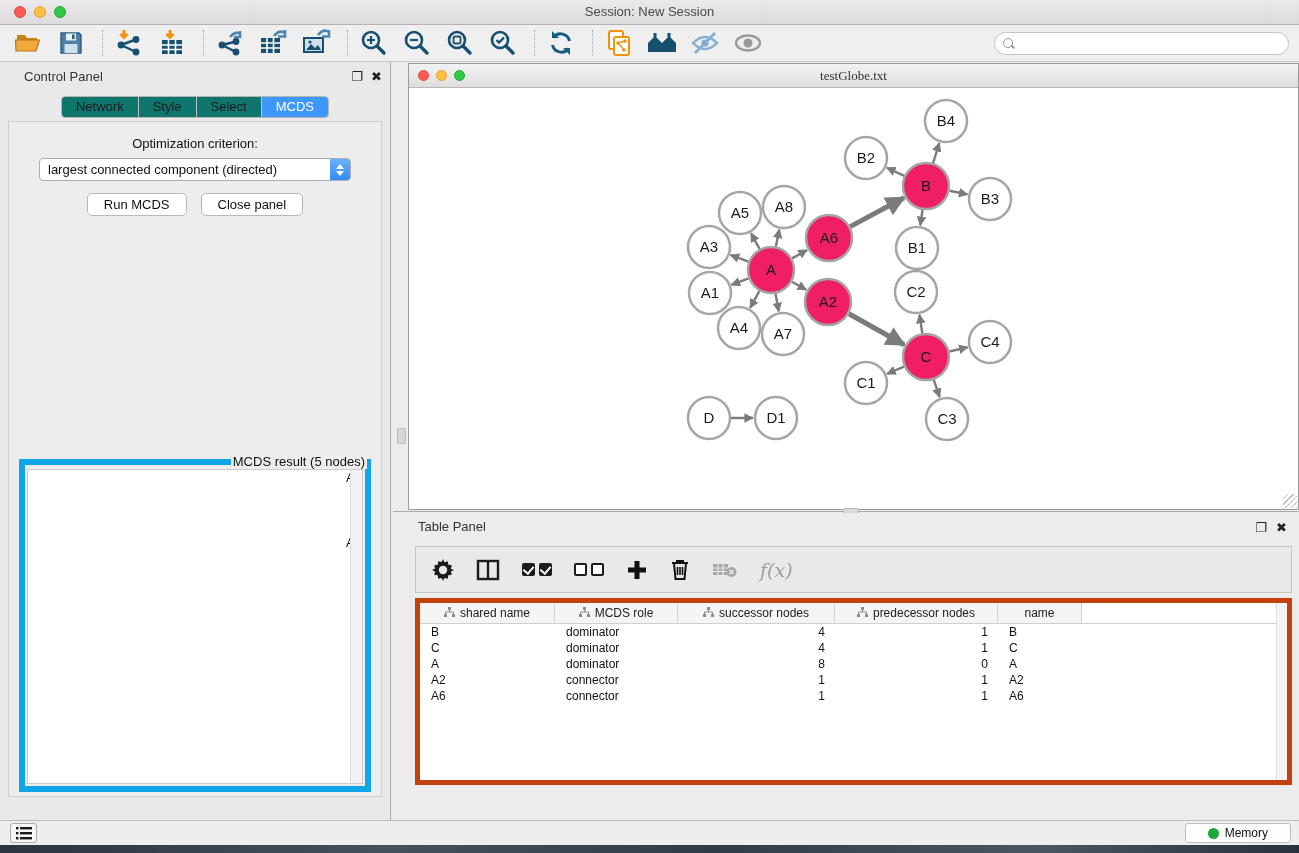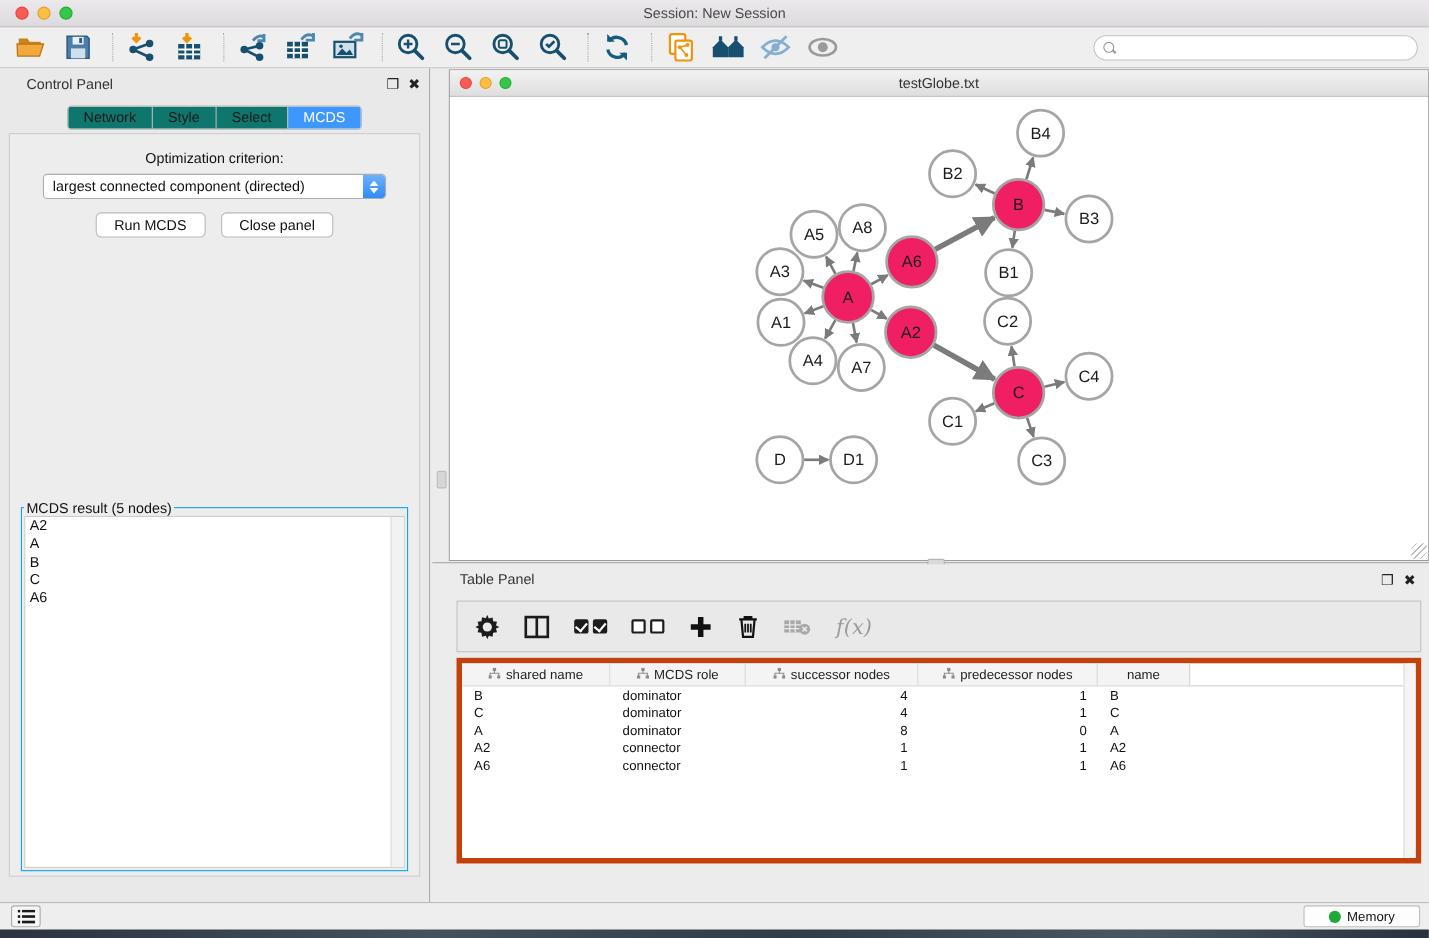--- a/index.html
+++ b/index.html
@@ -42,30 +42,30 @@
   .opt-label { margin-top:14px; text-align:center; font-size:13px; color:#111; }
   .select { position:relative; width:312px; height:23px; margin:7px auto 0 auto; background:#fff; border:1px solid #adadad; border-radius:4px; }
   .select .sel-text { line-height:21px; padding-left:8px; font-size:13px; color:#111; }
   .stepper { position:absolute; right:0px; top:0px; width:20px; height:21px; border-radius:0 3px 3px 0;
     background:linear-gradient(#6cb1fd,#2f8bfb); display:flex; flex-direction:column; align-items:center; justify-content:center; gap:2px; }
   .stepper .up { width:0; height:0; border-left:4px solid transparent; border-right:4px solid transparent; border-bottom:5px solid #fff; }
   .stepper .down { width:0; height:0; border-left:4px solid transparent; border-right:4px solid transparent; border-top:5px solid #fff; }
   .btn-row { display:flex; justify-content:center; gap:14px; margin-top:12px; }
   .push-btn { background:#fff; border:1px solid #b9b9b9; border-radius:5px; height:23px; padding:0 16px;
     font-size:13px; line-height:21px; color:#111; }
-  .mcds-fieldset { position:absolute; left:10px; right:10px; top:332px; bottom:4px; border:1px solid #0ea5e9; }
+  .mcds-fieldset { position:absolute; left:10px; right:10px; top:332px; bottom:4px; border:6px solid #0ea5e9;text-align:right; }
   .mcds-fieldset legend { font-size:13px; color:#111; margin-left:2px; padding:0 2px; }
   .result-list { position:absolute; left:2px; right:2px; top:0px; bottom:2px; background:#fff; border:1px solid #cccccc; overflow:hidden; }
   .result-scroll { position:absolute; right:0; top:0; bottom:0; width:12px; background:#f2f2f2; border-left:1px solid #ddd; }
   .result-item { font-size:13px; line-height:16.3px; padding-left:4px; color:#111; }
 
   
   .network-window { position:absolute; left:408px; top:63px; width:891px; height:447px; background:#fff; border:1px solid #9b9b9b; }
   .nw-titlebar { height:24px; background:linear-gradient(#f2f2f2,#dedede); border-bottom:1px solid #b6b6b6; position:relative; }
-  .nw-titlebar .nw-title { text-align:center; line-height:23px; font-size:13px; color:#333; }
+  .nw-titlebar .nw-title { text-align:center; line-height:23px; font-size:13px; color:#333;font-family:Liberation Serif, serif; }
   .nw-lights { position:absolute; left:9px; top:6px; display:flex; gap:7px; }
   .nw-lights .light { width:11px; height:11px; }
   .nw-canvas { position:absolute; left:0; top:25px; width:889px; height:420px; background:#fff; }
   .resize-grip { position:absolute; right:1px; bottom:1px; width:14px; height:14px;
     background:repeating-linear-gradient(135deg, transparent 0 3px, #b9b9b9 3px 4px); }
   .v-grip { position:absolute; left:397px; top:428px; width:9px; height:16px; background:#d6d6d6; border:1px solid #bdbdbd; border-radius:2px; }
   .h-divider-line { position:absolute; left:393px; top:511px; width:906px; height:1px; background:#a9a9a9; }
   .h-grip { position:absolute; left:843px; top:508px; width:16px; height:8px; background:#d9d9d9; border:1px solid #b5b5b5; border-radius:2px; }
 
   

